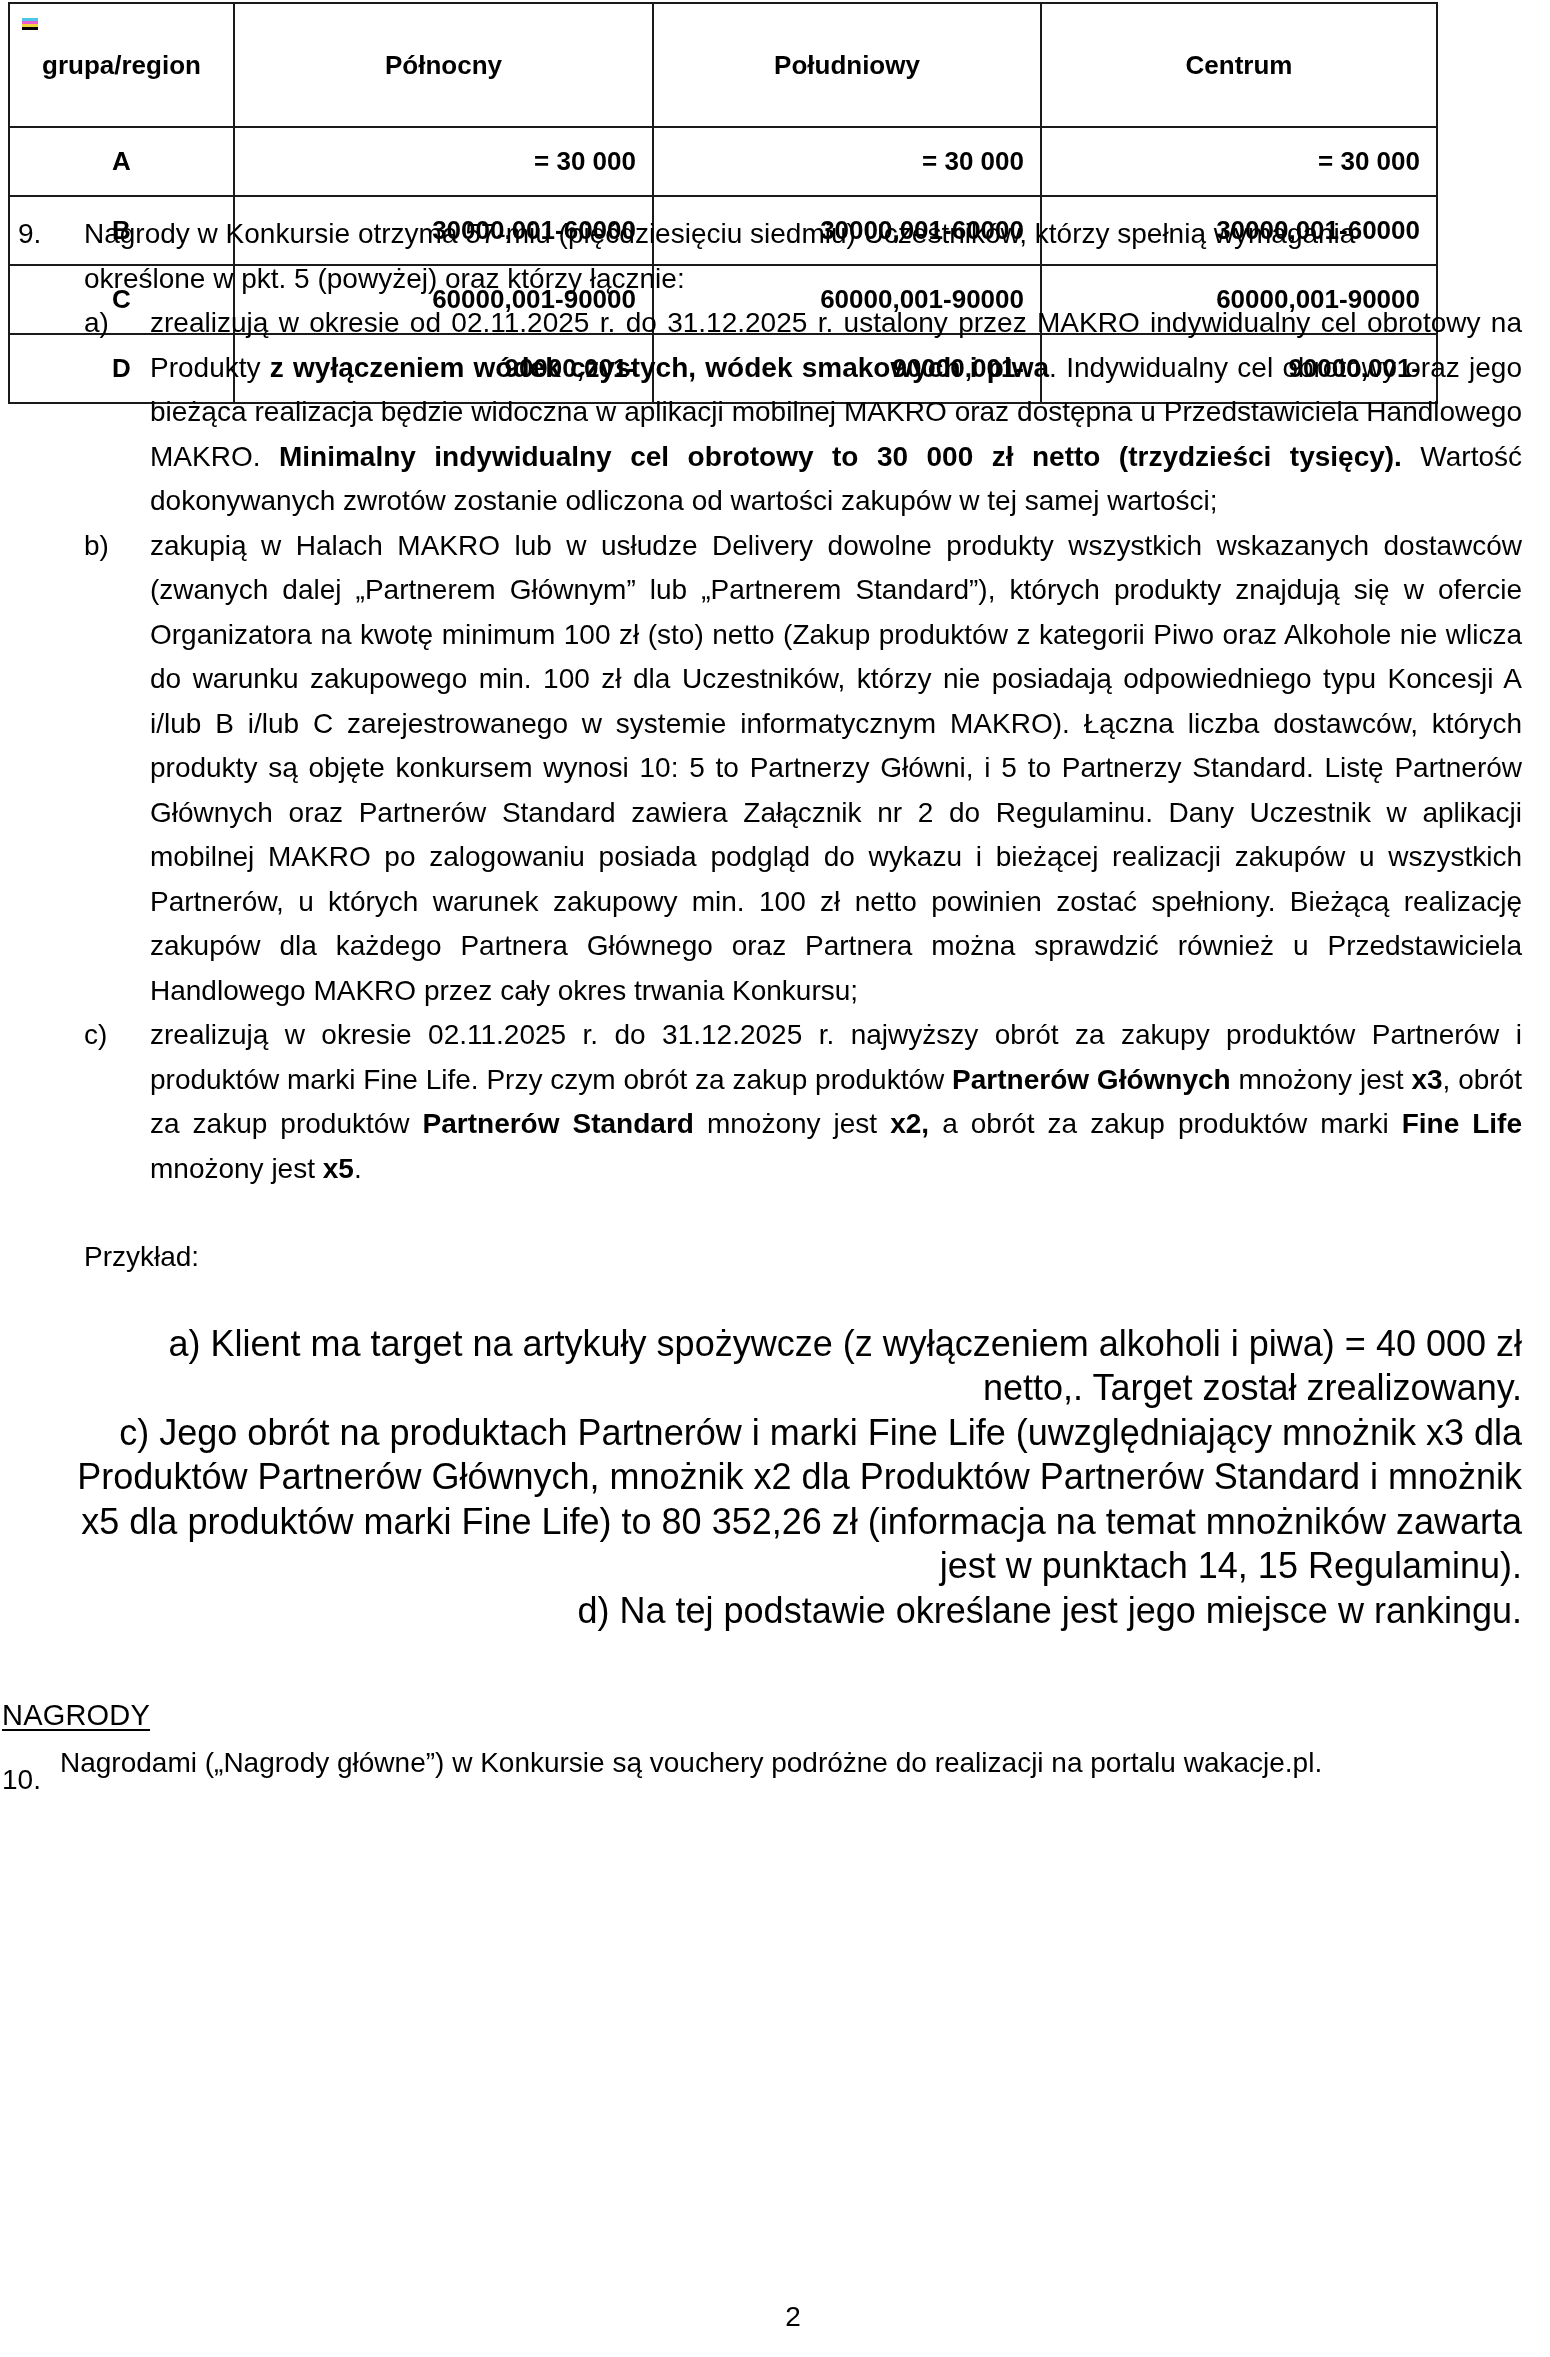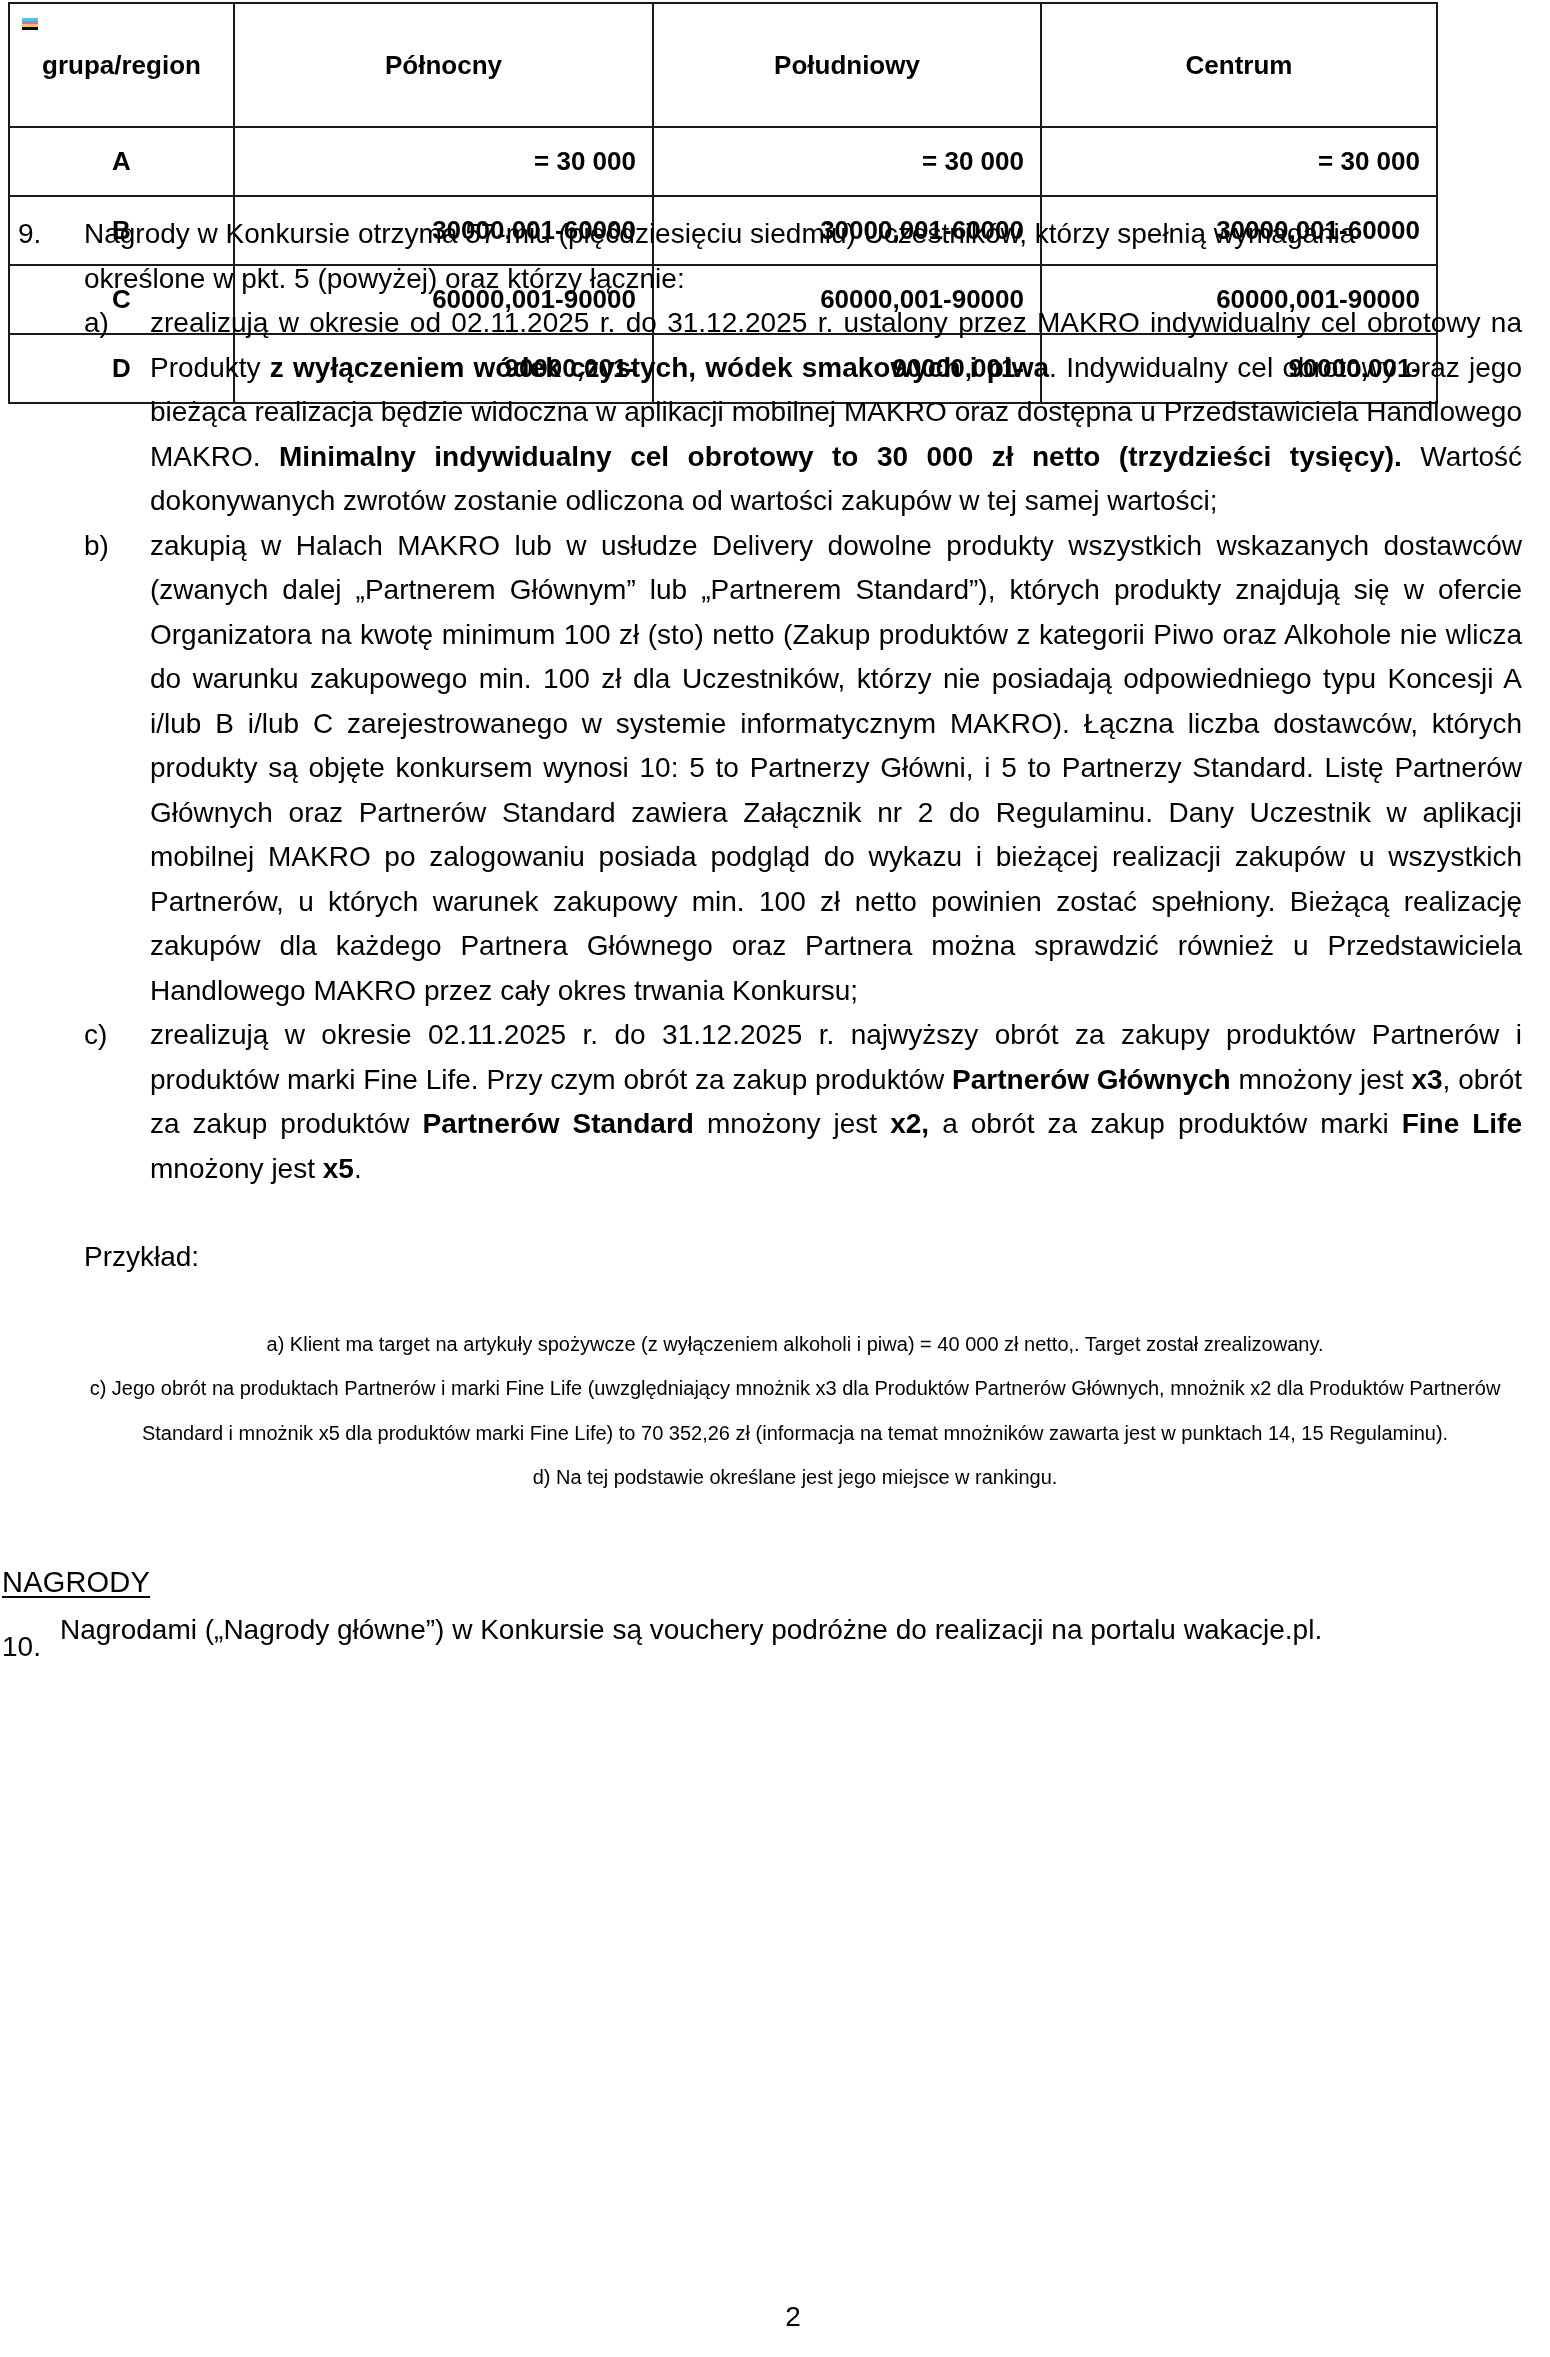--- a/index.html
+++ b/index.html
@@ -159,23 +159,23 @@
     margin-top: 44px;
     font-size: 28px;
     line-height: 44.5px;
     text-underline-offset: 4px;
   }
 
   .example-block {
     margin-left: 68px;
     margin-right: 28px;
     margin-top: 42px;
-    font-size: 20px;
-    line-height: 44.5px;
-    text-align: center;
+    font-size: 36px;
+    line-height: 44.5px;
+    text-align: right;
   }
   .example-block .epara {
     margin: 0;
   }
 
   .nagrody-head {
     margin-left: 2px;
     margin-top: 62px;
     font-size: 29px;
     line-height: 40px;
@@ -293,21 +293,21 @@
 
     <div class="subitem">
       <span class="lbl">c)</span>
       <span class="txt"><span>zrealizują w okresie 02.11.2025 r. do 31.12.2025 r. najwyższy obrót za zakupy produktów Partnerów i produktów marki Fine Life. Przy czym obrót za zakup produktów </span><b>Partnerów Głównych</b><span> mnożony jest </span><b>x3</b><span>, obrót za zakup produktów </span><b>Partnerów Standard</b><span> mnożony jest </span><b>x2,</b><span> a obrót za zakup produktów marki </span><b>Fine Life</b><span> mnożony jest </span><b>x5</b><span>.</span></span>
     </div>
 
     <div class="przyklad-head">Przykład:</div>
 
     <div class="example-block">
       <p class="epara">a) Klient ma target na artykuły spożywcze (z wyłączeniem alkoholi i piwa) = 40 000 zł netto,. Target został zrealizowany.</p>
-      <p class="epara">c) Jego obrót na produktach Partnerów i marki Fine Life (uwzględniający mnożnik x3 dla Produktów Partnerów Głównych, mnożnik x2 dla Produktów Partnerów Standard i mnożnik x5 dla produktów marki Fine Life) to 70 352,26 zł (informacja na temat mnożników zawarta jest w punktach 14, 15 Regulaminu).</p>
+      <p class="epara">c) Jego obrót na produktach Partnerów i marki Fine Life (uwzględniający mnożnik x3 dla Produktów Partnerów Głównych, mnożnik x2 dla Produktów Partnerów Standard i mnożnik x5 dla produktów marki Fine Life) to 80 352,26 zł (informacja na temat mnożników zawarta jest w punktach 14, 15 Regulaminu).</p>
       <p class="epara">d) Na tej podstawie określane jest jego miejsce w rankingu.</p>
     </div>
 
     <div class="nagrody-head"><span>NAGRODY</span></div>
 
     <div class="item10">
       <span class="num">10.</span>
       <span>Nagrodami („Nagrody główne”) w Konkursie są vouchery podróżne do realizacji na portalu wakacje.pl.</span>
     </div>
 

